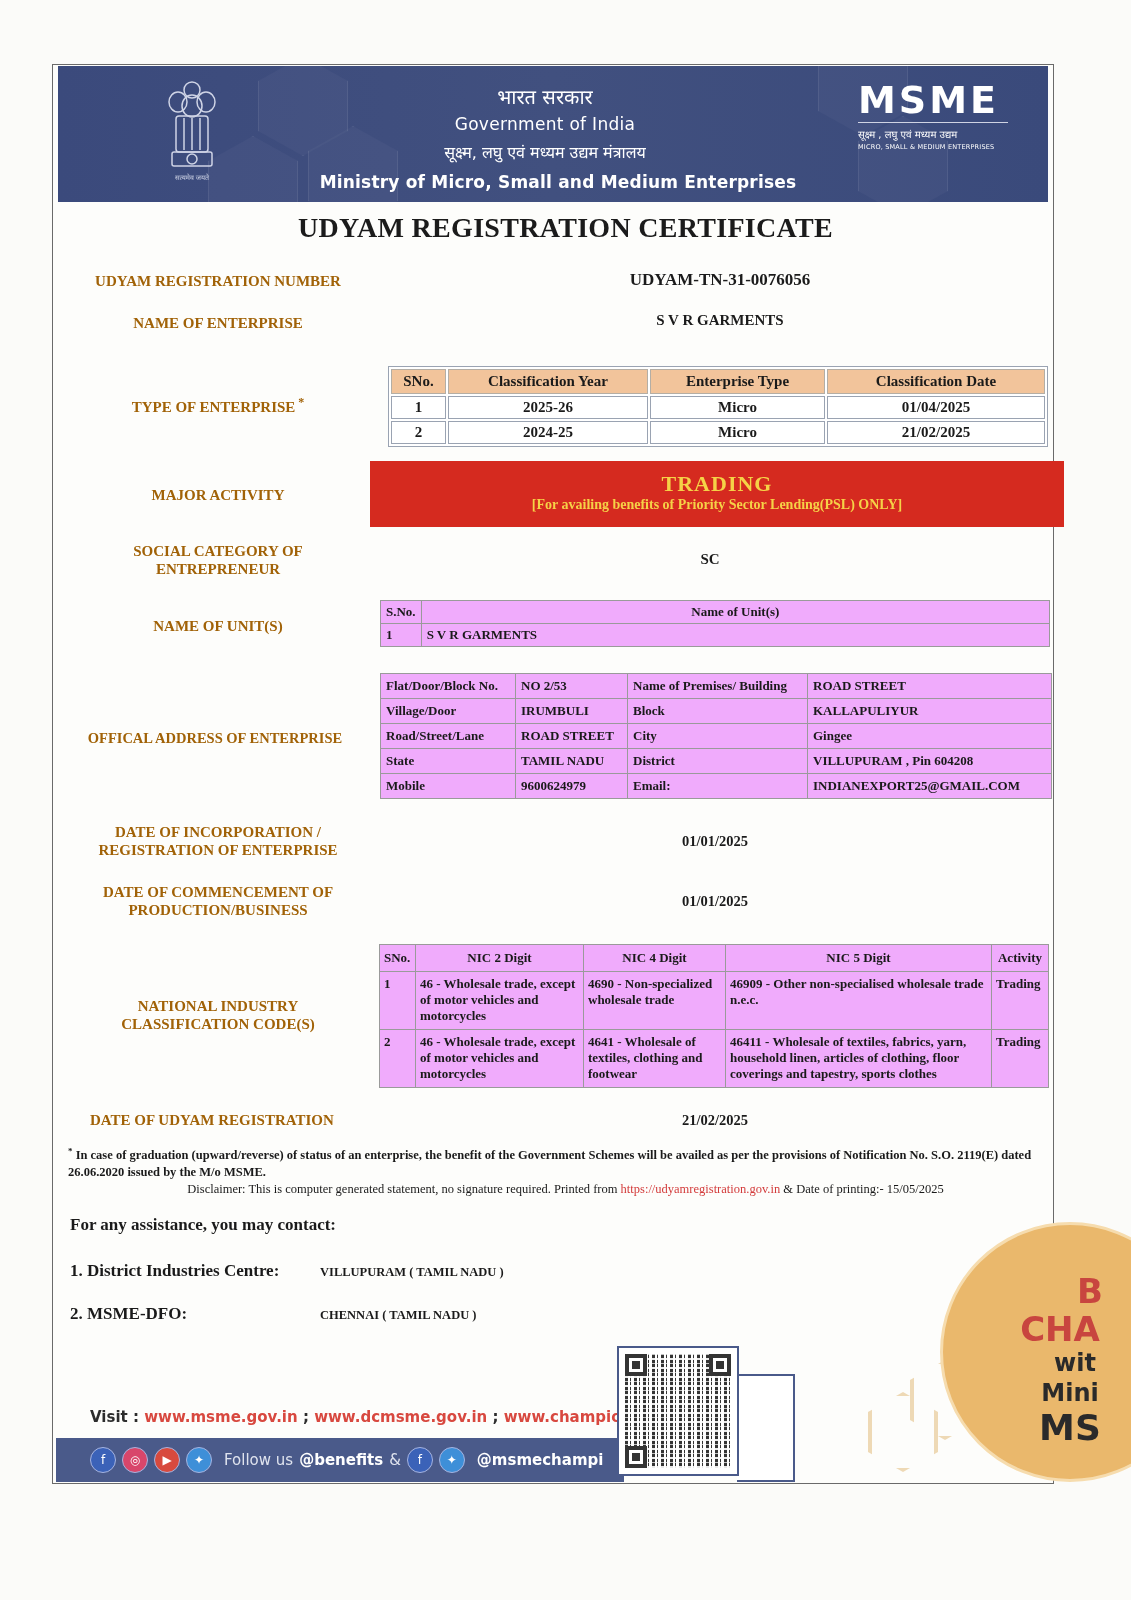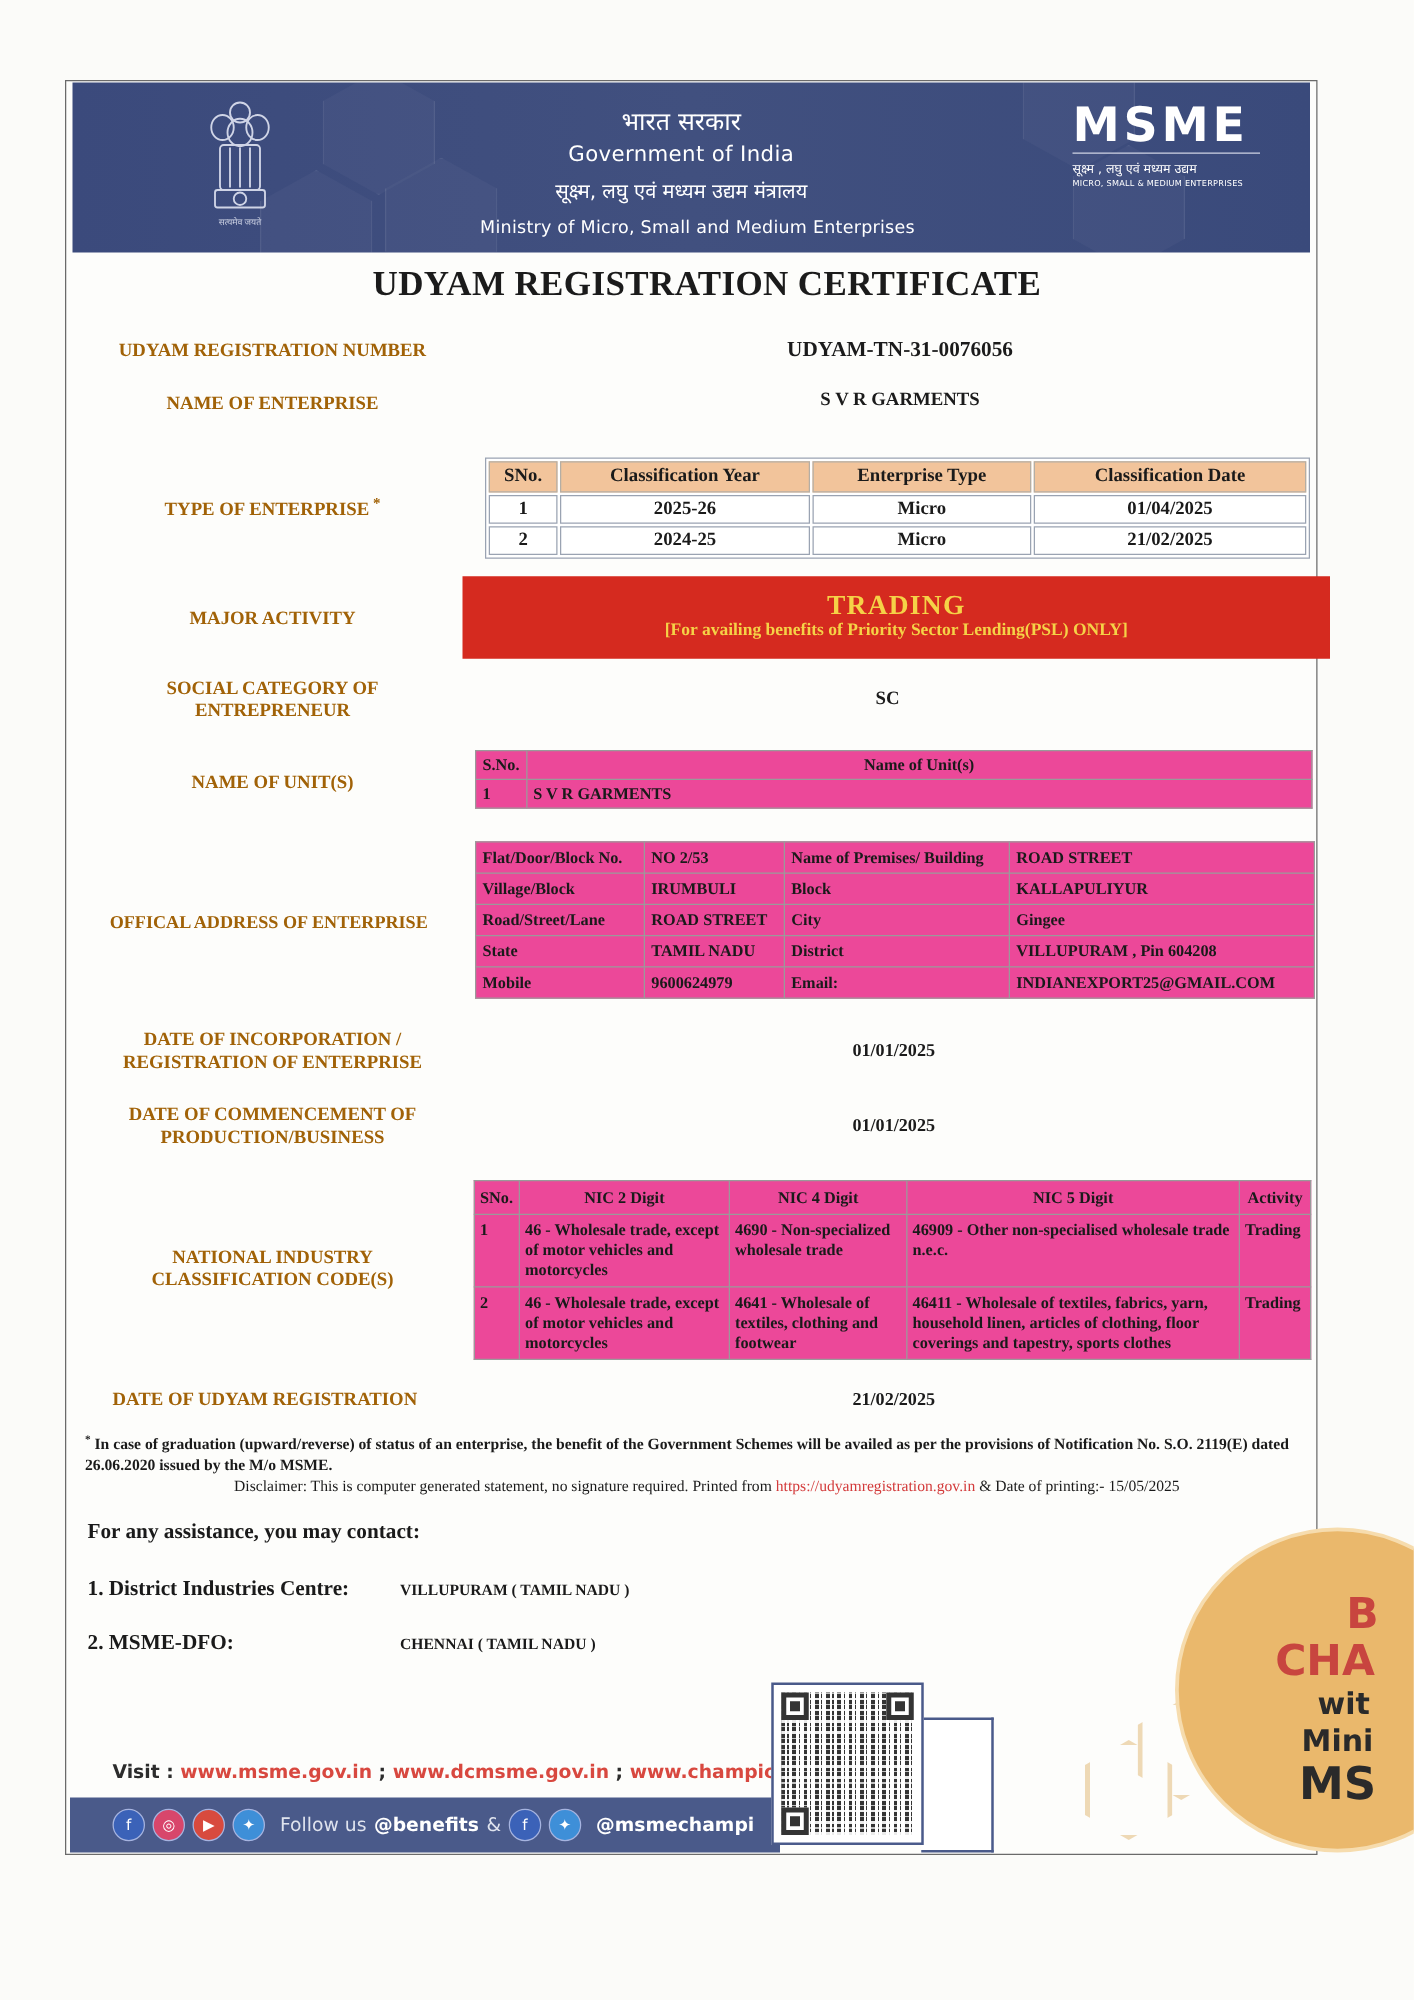--- a/index.html
+++ b/index.html
@@ -25,21 +25,21 @@
   .emblem {
     position: absolute; left: 104px; top: 10px; width: 60px; height: 110px;
   }
   .banner-center {
     position: absolute; left: 0; right: 16px; top: 18px; text-align: center;
     font-family: "DejaVu Sans", sans-serif;
   }
   .banner-center .hi1 { font-size: 20px; line-height: 26px; }
   .banner-center .en1 { font-size: 17px; line-height: 28px; letter-spacing: 0.3px; }
   .banner-center .hi2 { font-size: 16px; line-height: 30px; }
-  .banner-center .en2 { font-size: 14px; line-height: 28px; font-weight: normal; letter-spacing: 0.2px; margin-left: 26px; }
+  .banner-center .en2 { font-size: 17px; line-height: 28px; font-weight: bold; letter-spacing: 0.2px; margin-left: 26px; }
   .msme-logo {
     position: absolute; right: 40px; top: 14px; width: 150px; text-align: left;
     font-family: "DejaVu Sans", sans-serif;
   }
   .msme-logo .wordmark {
     font-size: 38px; font-weight: bold; letter-spacing: 3px; line-height: 40px; color: #fff;
     border-bottom: 1.5px solid #cfd3e3; padding-bottom: 2px;
   }
   .msme-logo .hi { font-size: 10px; margin-top: 4px; }
   .msme-logo .en { font-size: 6.5px; margin-top: 2px; letter-spacing: 0.2px; }
@@ -69,21 +69,21 @@
   }
 
   .activity-band {
     position: absolute; left: 370px; top: 461px; width: 694px; height: 66px;
     background: #d52a1f; text-align: center; color: #f5d247;
   }
   .activity-band .main { font-size: 22px; font-weight: bold; margin-top: 10px; letter-spacing: 1px; }
   .activity-band .sub { font-size: 14px; font-weight: bold; margin-top: 0px; }
 
   .grid {
-    position: absolute; border-collapse: collapse; background: #ec4899;
+    position: absolute; border-collapse: collapse; background: #f0abfc;
   }
   .grid td, .grid th { border: 1px solid #9a9a9a; font-size: 13px; font-weight: bold; text-align: left; padding: 3px 5px; vertical-align: top; }
   .grid th { text-align: center; }
 
   .t-units { left: 380px; top: 600px; width: 670px; }
   .t-addr { left: 380px; top: 673px; width: 672px; }
   .t-addr td { height: 25px; padding: 4px 5px; }
   .t-nic { left: 379px; top: 944px; width: 670px; }
   .t-nic td { line-height: 16px; padding: 4px 4px 3px 4px; }
   .t-nic th { padding: 5px 4px; }
@@ -255,21 +255,21 @@
 <div class="lbl" style="left:70px;top:729px;width:290px;font-size:14.5px;">OFFICAL ADDRESS OF ENTERPRISE</div>
 <table class="grid t-addr">
   <tbody>
       <tr>
     <td style="width:135px">Flat/Door/Block No.</td>
     <td style="width:112px">NO 2/53</td>
     <td style="width:180px">Name of Premises/ Building</td>
     <td>ROAD STREET</td>
   </tr>
   <tr>
-    <td>Village/Block</td>
+    <td>Village/Door</td>
     <td>IRUMBULI</td>
     <td>Block</td>
     <td>KALLAPULIYUR</td>
   </tr>
   <tr>
     <td>Road/Street/Lane</td>
     <td>ROAD STREET</td>
     <td>City</td>
     <td>Gingee</td>
   </tr>

